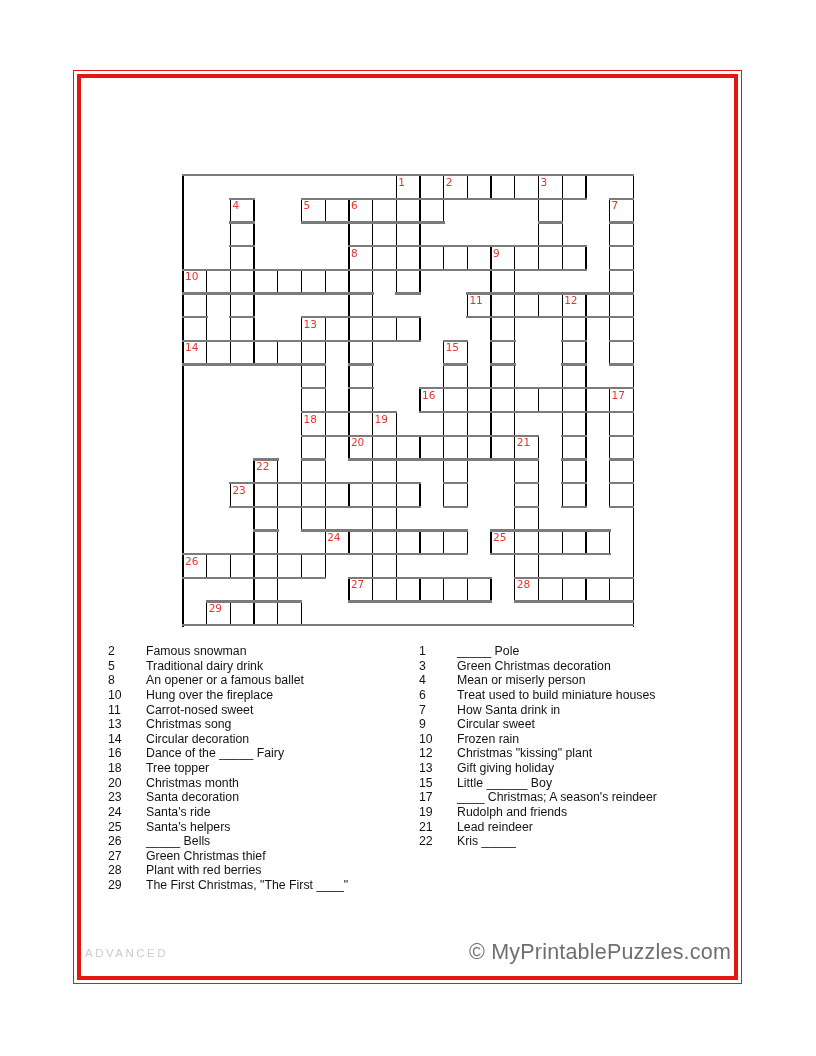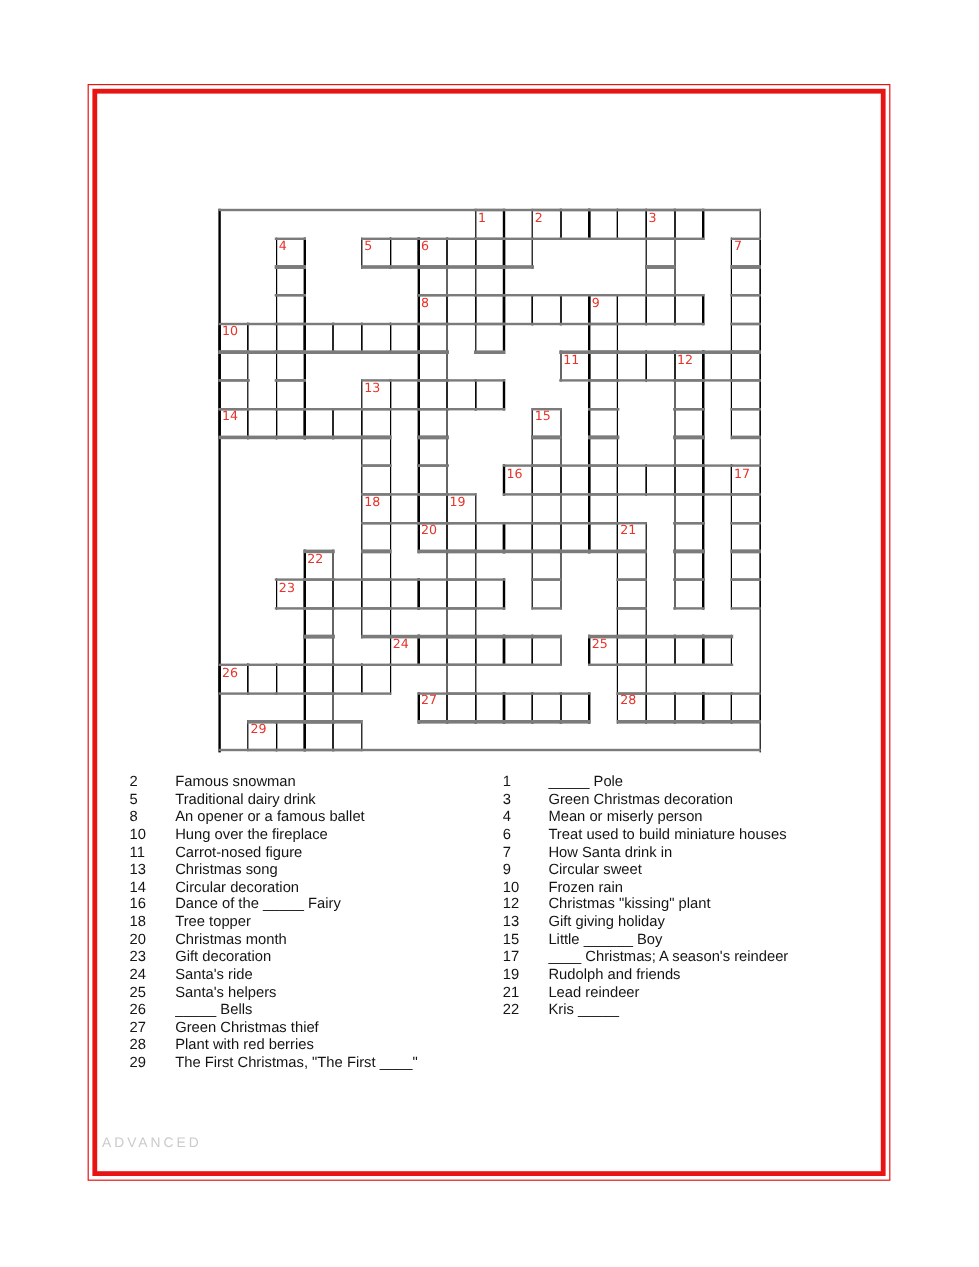--- a/index.html
+++ b/index.html
@@ -934,21 +934,21 @@
         <div class="clue-row">
           <span class="clue-num">8</span>
           <span class="clue-txt">An opener or a famous ballet</span>
         </div>
         <div class="clue-row">
           <span class="clue-num">10</span>
           <span class="clue-txt">Hung over the fireplace</span>
         </div>
         <div class="clue-row">
           <span class="clue-num">11</span>
-          <span class="clue-txt">Carrot-nosed figure</span>
+          <span class="clue-txt">Carrot-nosed sweet</span>
         </div>
         <div class="clue-row">
           <span class="clue-num">13</span>
           <span class="clue-txt">Christmas song</span>
         </div>
         <div class="clue-row">
           <span class="clue-num">14</span>
           <span class="clue-txt">Circular decoration</span>
         </div>
         <div class="clue-row">
@@ -958,21 +958,21 @@
         <div class="clue-row">
           <span class="clue-num">18</span>
           <span class="clue-txt">Tree topper</span>
         </div>
         <div class="clue-row">
           <span class="clue-num">20</span>
           <span class="clue-txt">Christmas month</span>
         </div>
         <div class="clue-row">
           <span class="clue-num">23</span>
-          <span class="clue-txt">Gift decoration</span>
+          <span class="clue-txt">Santa decoration</span>
         </div>
         <div class="clue-row">
           <span class="clue-num">24</span>
           <span class="clue-txt">Santa's ride</span>
         </div>
         <div class="clue-row">
           <span class="clue-num">25</span>
           <span class="clue-txt">Santa's helpers</span>
         </div>
         <div class="clue-row">
@@ -1049,13 +1049,14 @@
           <span class="clue-txt">Lead reindeer</span>
         </div>
         <div class="clue-row">
           <span class="clue-num">22</span>
           <span class="clue-txt">Kris _____</span>
         </div>
       </div>
   </div>
 
   <div id="advanced">ADVANCED</div>
+  <div id="copyright">© MyPrintablePuzzles.com</div>
 </div>
 
 </body></html>

